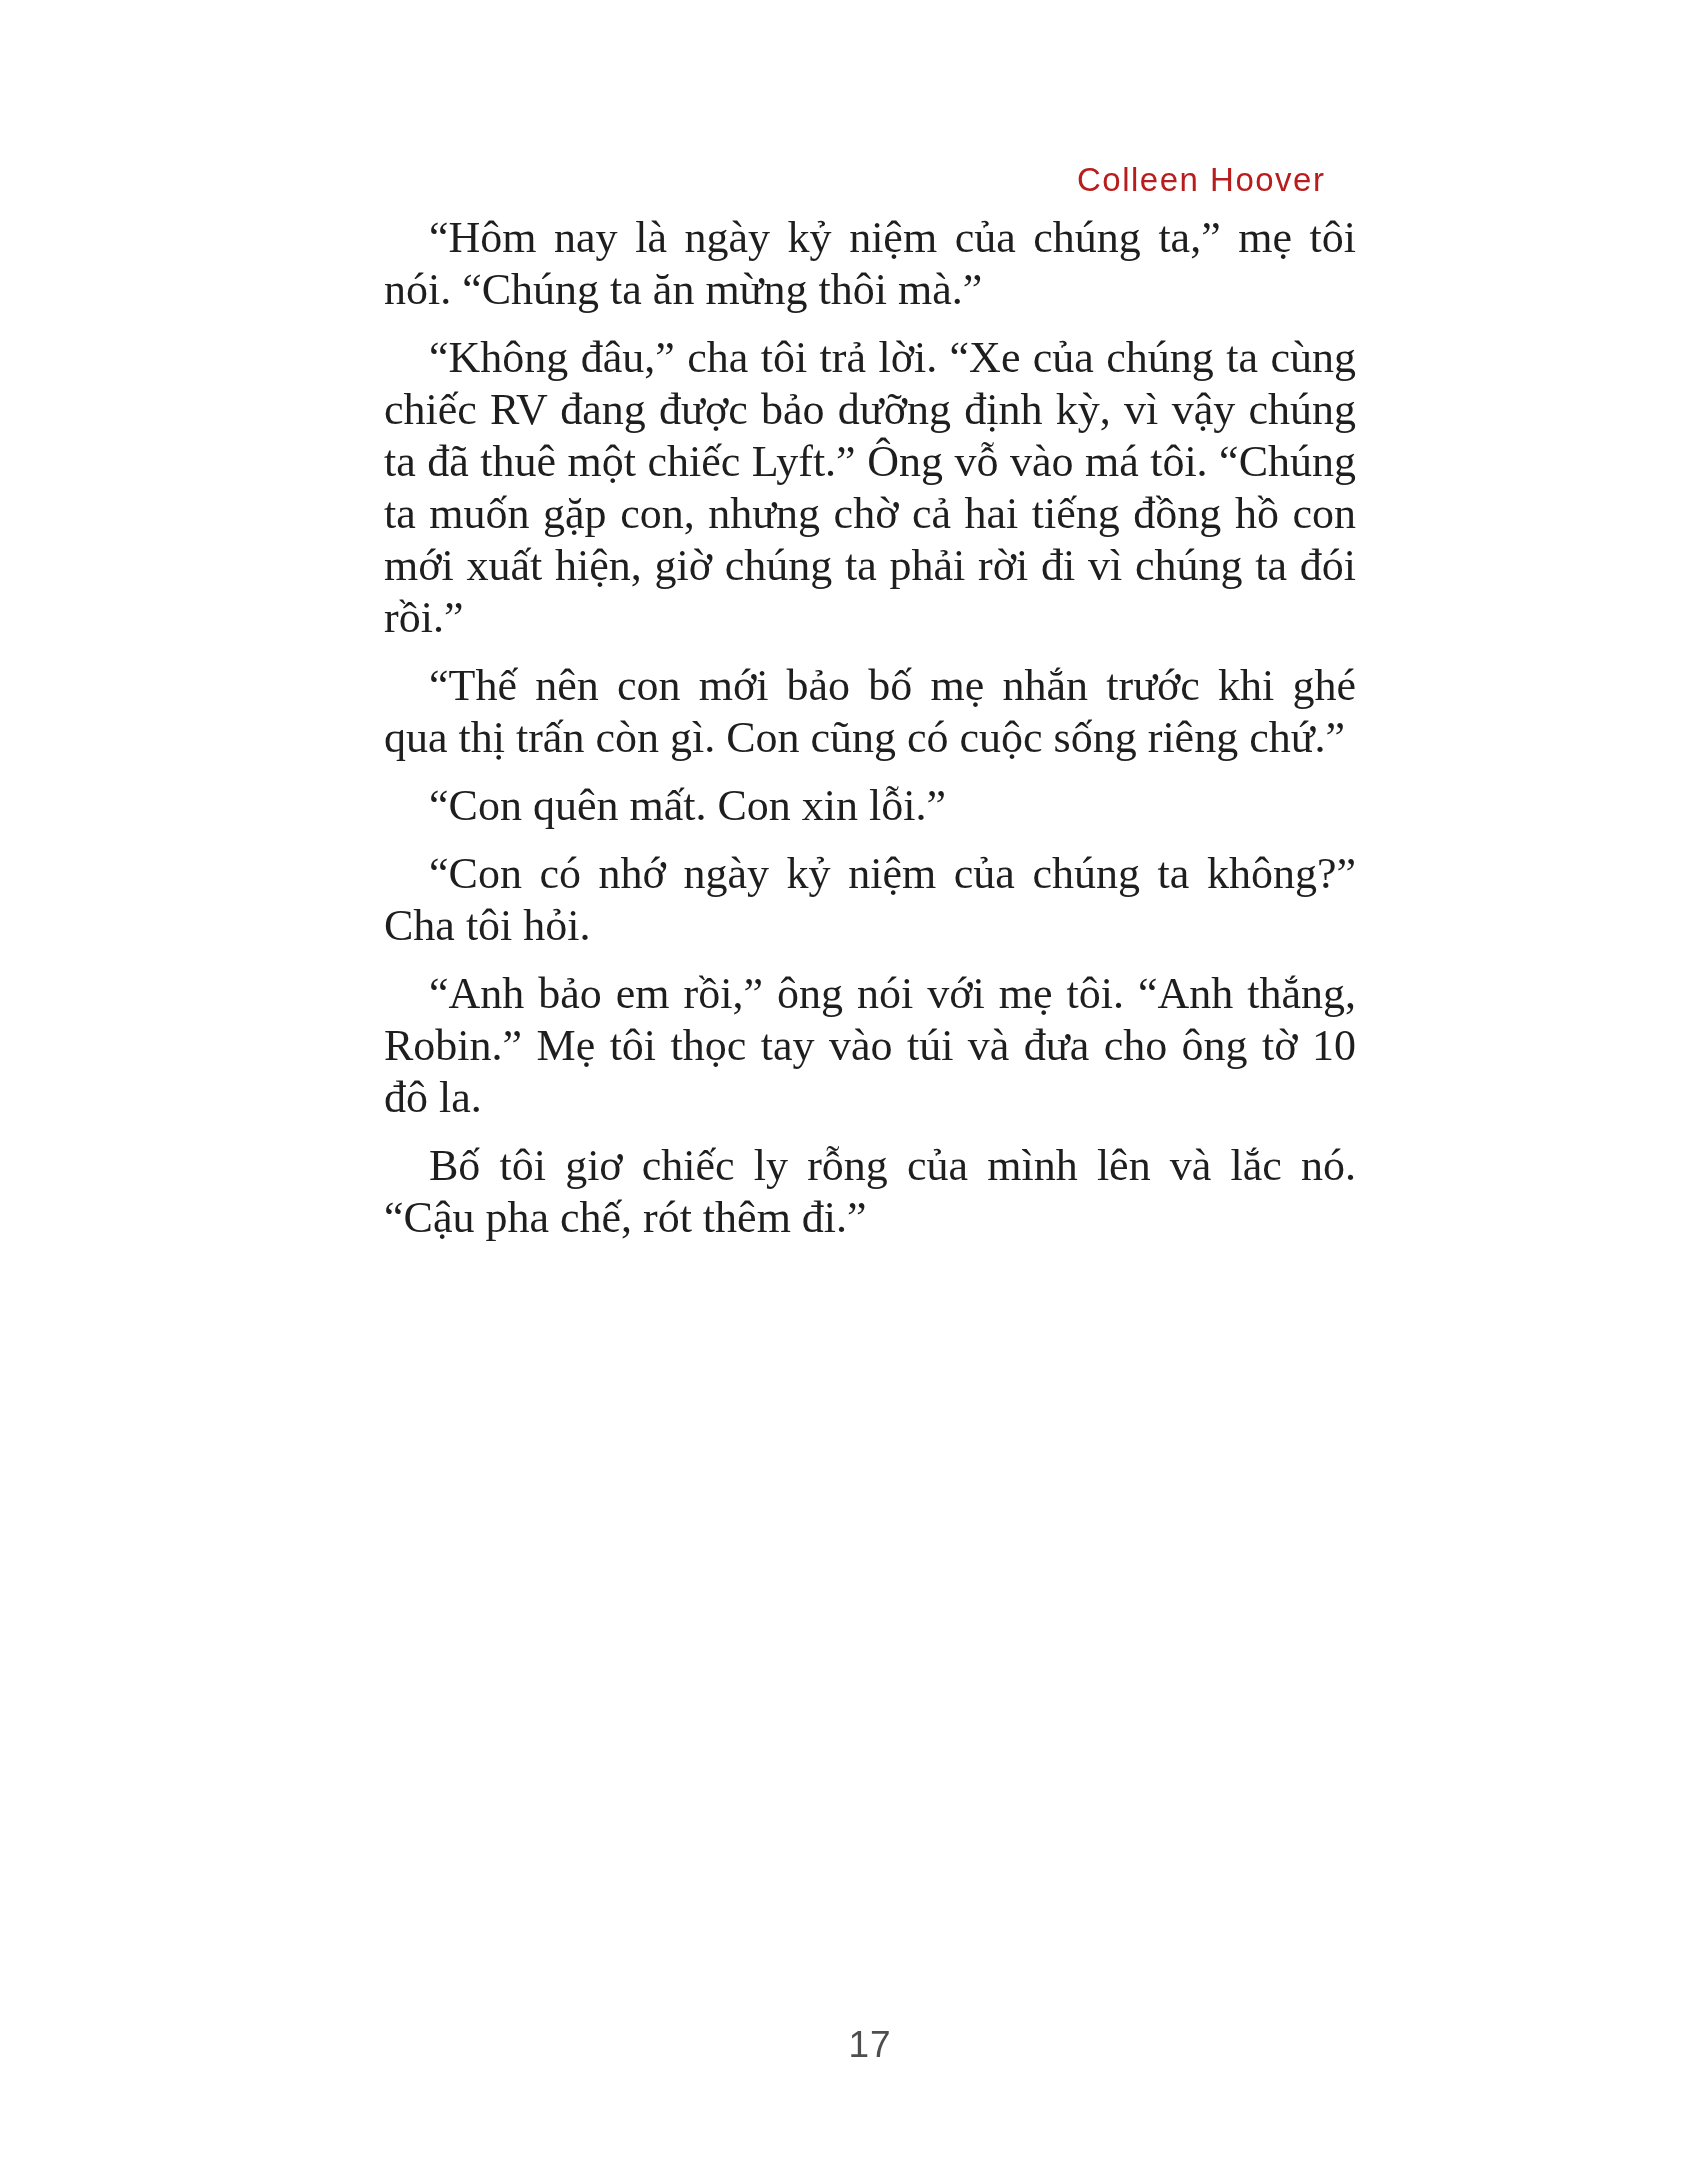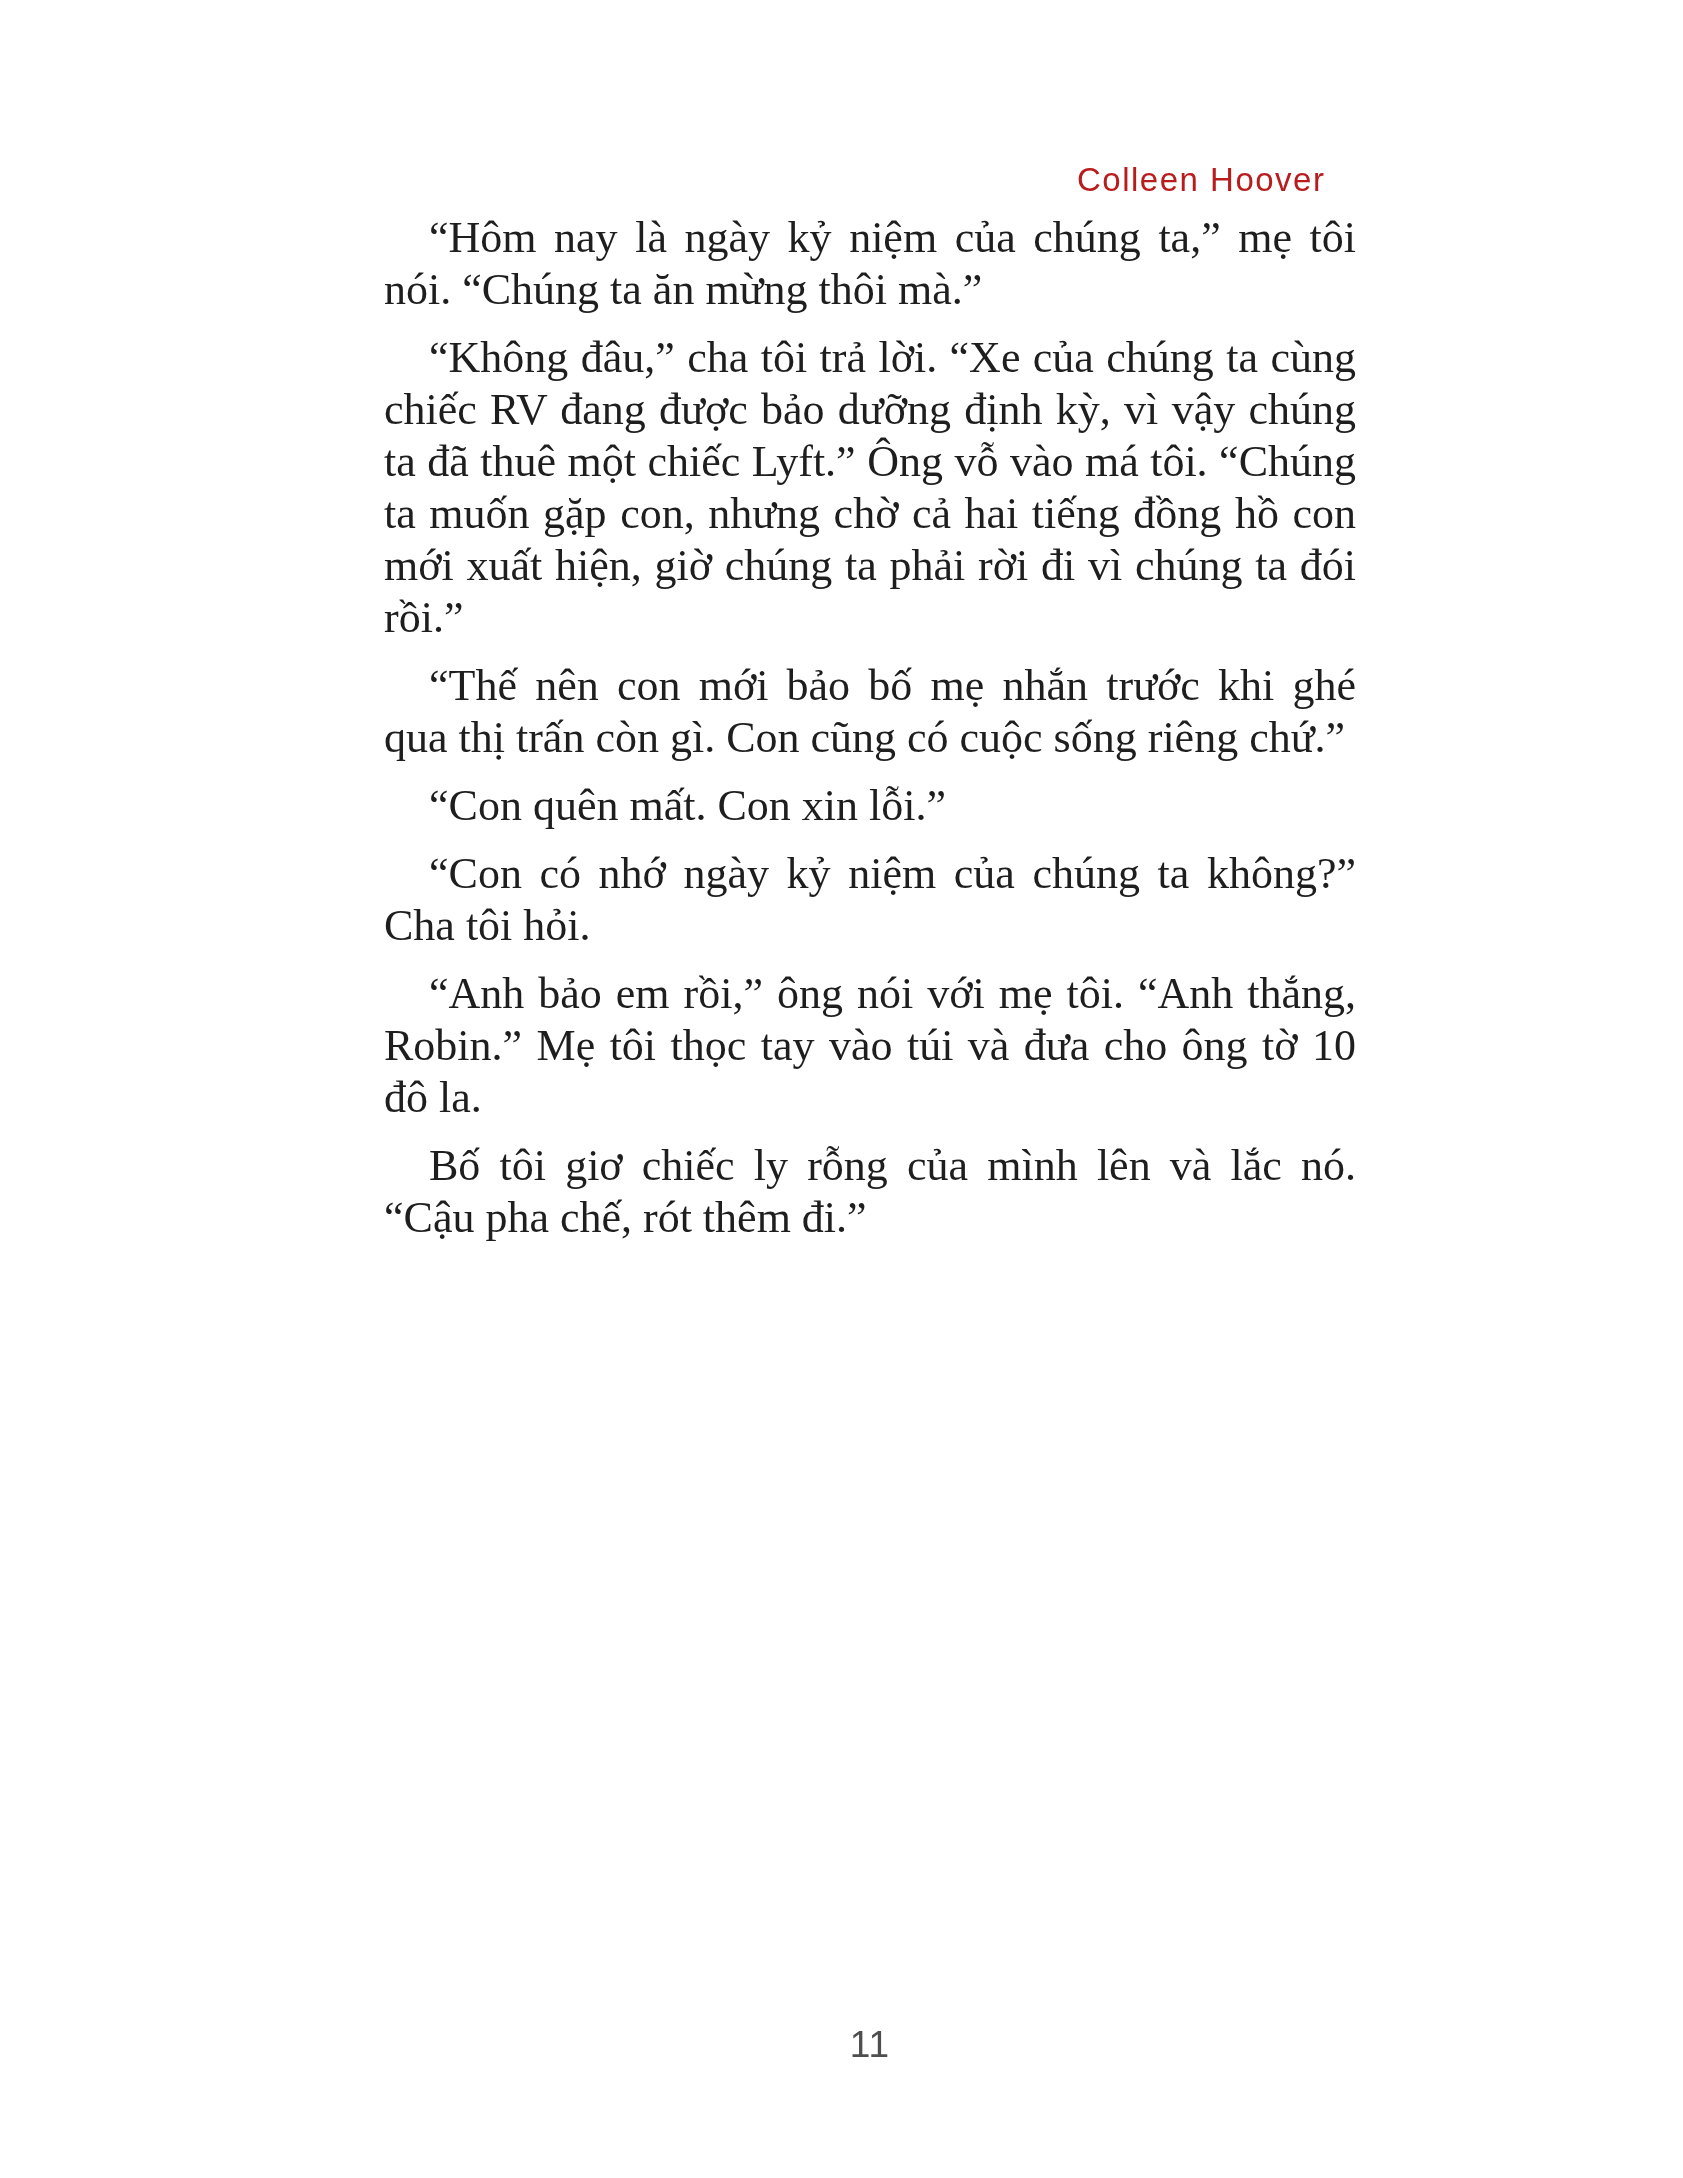--- a/index.html
+++ b/index.html
@@ -65,16 +65,16 @@
   <div class="body-text">
     <p>“Hôm nay là ngày kỷ niệm của chúng ta,” mẹ tôi nói. “Chúng ta ăn mừng thôi mà.”</p>
     <p>“Không đâu,” cha tôi trả lời. “Xe của chúng ta cùng chiếc RV đang được bảo dưỡng định kỳ, vì vậy chúng ta đã thuê một chiếc Lyft.” Ông vỗ vào má tôi. “Chúng ta muốn gặp con, nhưng chờ cả hai tiếng đồng hồ con mới xuất hiện, giờ chúng ta phải rời đi vì chúng ta đói rồi.”</p>
     <p>“Thế nên con mới bảo bố mẹ nhắn trước khi ghé qua thị trấn còn gì. Con cũng có cuộc sống riêng chứ.”</p>
     <p>“Con quên mất. Con xin lỗi.”</p>
     <p>“Con có nhớ ngày kỷ niệm của chúng ta không?” Cha tôi hỏi.</p>
     <p>“Anh bảo em rồi,” ông nói với mẹ tôi. “Anh thắng, Robin.” Mẹ tôi thọc tay vào túi và đưa cho ông tờ 10 đô la.</p>
     <p>Bố tôi giơ chiếc ly rỗng của mình lên và lắc nó. “Cậu pha chế, rót thêm đi.”</p>
   </div>
 
-  <div class="page-number">11</div>
+  <div class="page-number">17</div>
 
 </div>
 
 
 </body></html>

